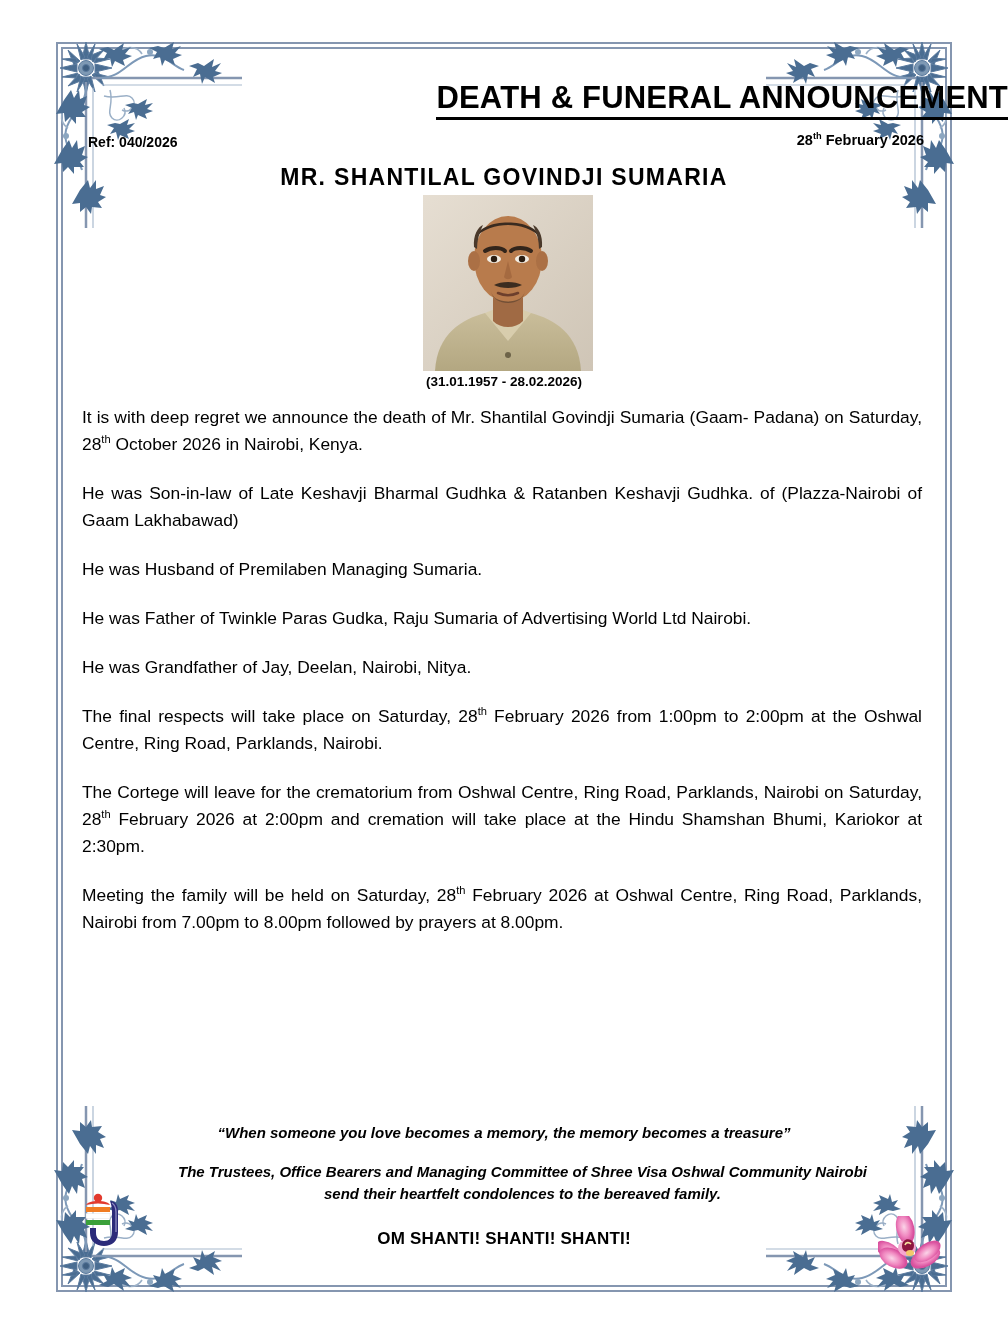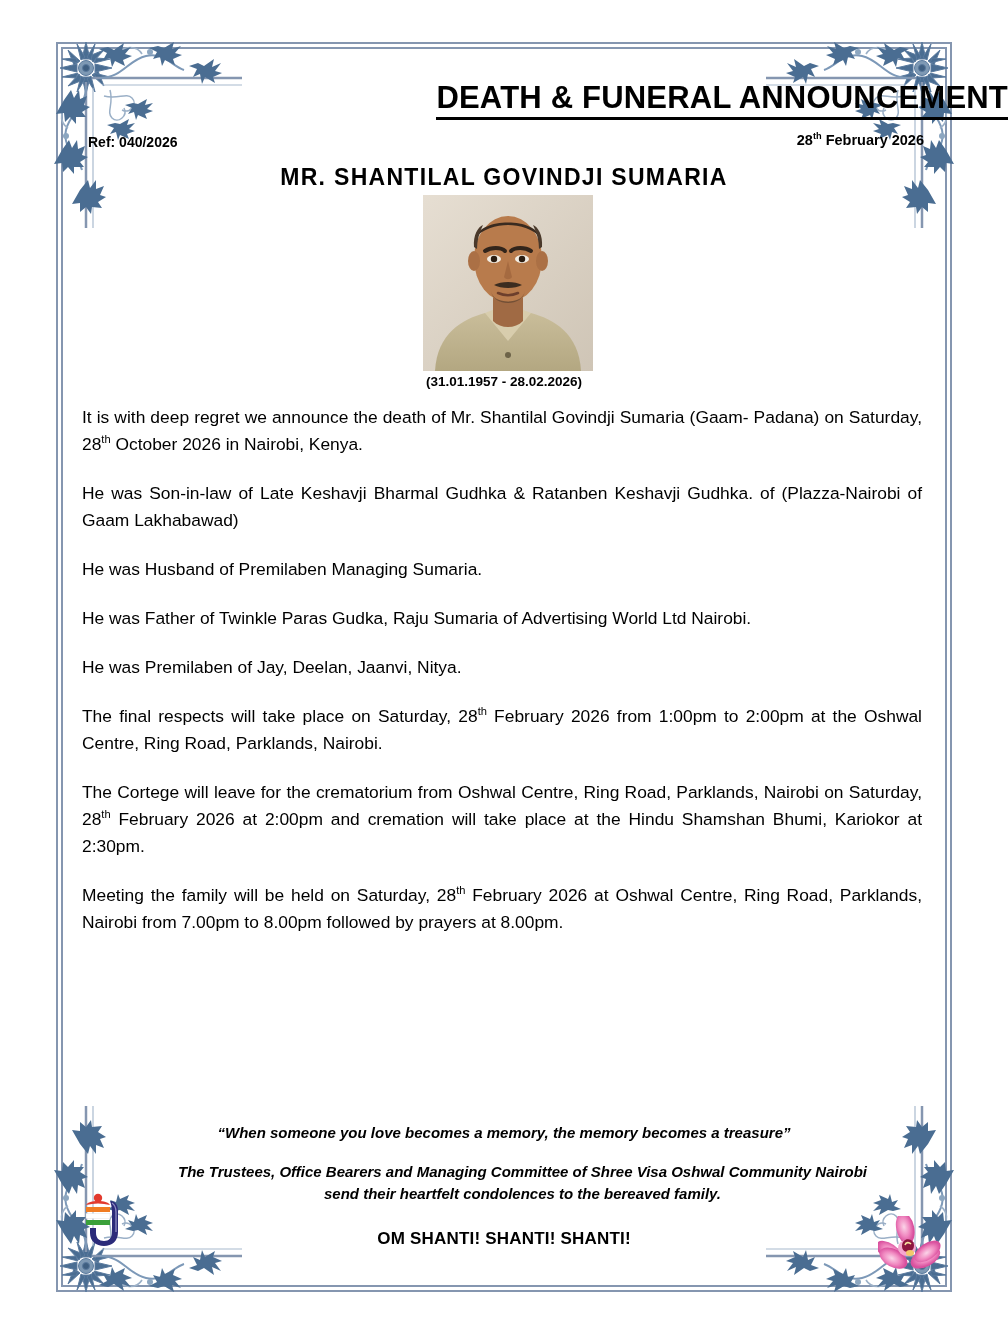--- a/index.html
+++ b/index.html
@@ -304,21 +304,21 @@
     <p><span>It is with deep regret we announce the death of Mr. Shantilal Govindji Sumaria (Gaam- Padana) on Saturday, 28</span><sup>th</sup><span> October 2026 in Nairobi, Kenya.</span></p>
 
 
     <p>He was Son-in-law of Late Keshavji Bharmal Gudhka &amp; Ratanben Keshavji Gudhka. of (Plazza-Nairobi of Gaam Lakhabawad)</p>
 
     <p>He was Husband of Premilaben Managing Sumaria.</p>
 
     <p>He was Father of Twinkle Paras Gudka, Raju Sumaria of Advertising World Ltd Nairobi.</p>
 
 
-    <p>He was Premilaben of Jay, Deelan, Jaanvi, Nitya.</p>
+    <p>He was Grandfather of Jay, Deelan, Nairobi, Nitya.</p>
 
     <p><span>The final respects will take place on Saturday, 28</span><sup>th</sup><span> February 2026 from 1:00pm to 2:00pm at the Oshwal Centre, Ring Road, Parklands, Nairobi.</span></p>
 
     <p><span>The Cortege will leave for the crematorium from Oshwal Centre, Ring Road, Parklands, Nairobi on Saturday, 28</span><sup>th</sup><span> February 2026 at 2:00pm and cremation will take place at the Hindu Shamshan Bhumi, Kariokor at 2:30pm.</span></p>
 
     <p><span>Meeting the family will be held on Saturday, 28</span><sup>th</sup><span> February 2026 at Oshwal Centre, Ring Road, Parklands, Nairobi from 7.00pm to 8.00pm followed by prayers at 8.00pm.</span></p>
   </div>
 
 
   <div id="footer">

